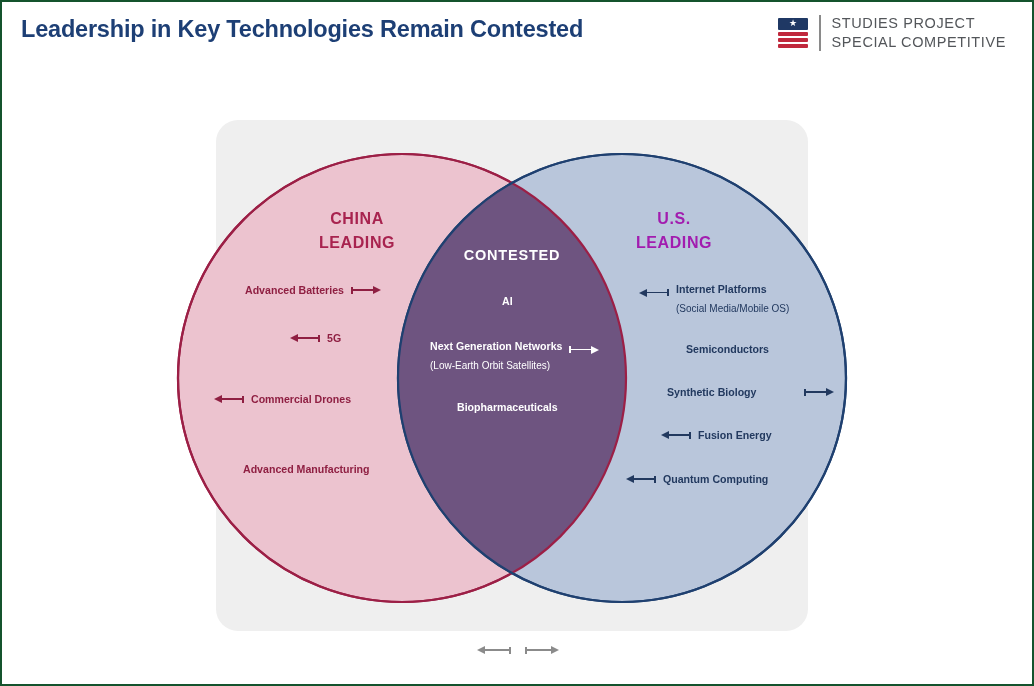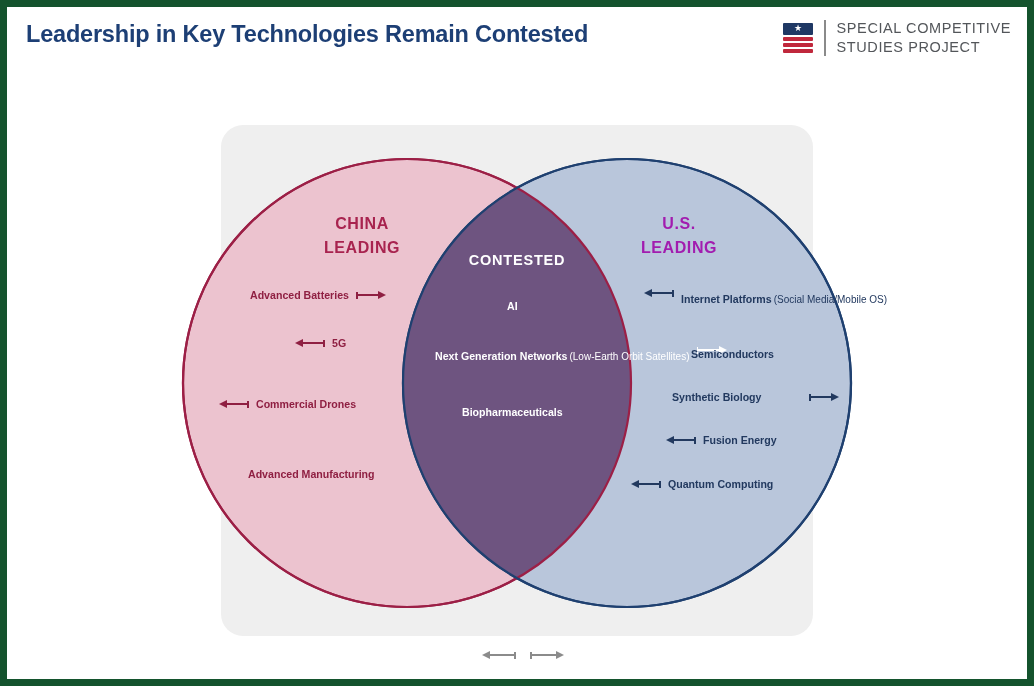--- a/index.html
+++ b/index.html
@@ -11,21 +11,21 @@
     width: 1034px;
     height: 686px;
     font-family: "Liberation Sans", sans-serif;
     overflow: hidden;
   }
   #page {
     position: relative;
     width: 1034px;
     height: 686px;
     box-sizing: border-box;
-    border: 7px solid #14532d;
+    border: 2px solid #14532d;
     background: #ffffff;
   }
 
   
   #header {
     position: absolute;
     left: 0; top: 0;
     width: 1032px;
     height: 96px;
   }
@@ -153,22 +153,23 @@
     font-size: 10.6px;
     font-weight: bold;
     white-space: nowrap;
   }
   .item .sub {
     font-weight: normal;
     font-size: 10px;
   }
   .stack {
     display: flex;
-    align-items: flex-end;
-    gap: 2px;
+    flex-direction: column;
+    align-items: flex-start;
+    gap: 8px;
   }
   .china-item { color: #8f1f42; }
   .us-item    { color: #22395f; }
   .mid-item   { color: #ffffff; }
 
   
   .arrow {
     display: inline-block;
     position: relative;
     width: 30px;
@@ -230,22 +231,22 @@
       <div id="logo-mark">
         <div class="flag-canton">
           <span class="flag-star">★</span>
         </div>
         <div class="flag-stripe s1"></div>
         <div class="flag-stripe s2"></div>
         <div class="flag-stripe s3"></div>
       </div>
       <div id="logo-divider"></div>
       <div id="logo-text">
+        <div>STUDIES PROJECT</div>
         <div>SPECIAL COMPETITIVE</div>
-        <div>STUDIES PROJECT</div>
       </div>
     </div>
   </div>
 
   <div id="venn-panel"></div>
 
   <svg id="venn-svg" viewBox="0 0 1032 520">
     <defs>
       <clipPath id="clip-left">
           <circle cx="400" cy="276" r="224"></circle>

